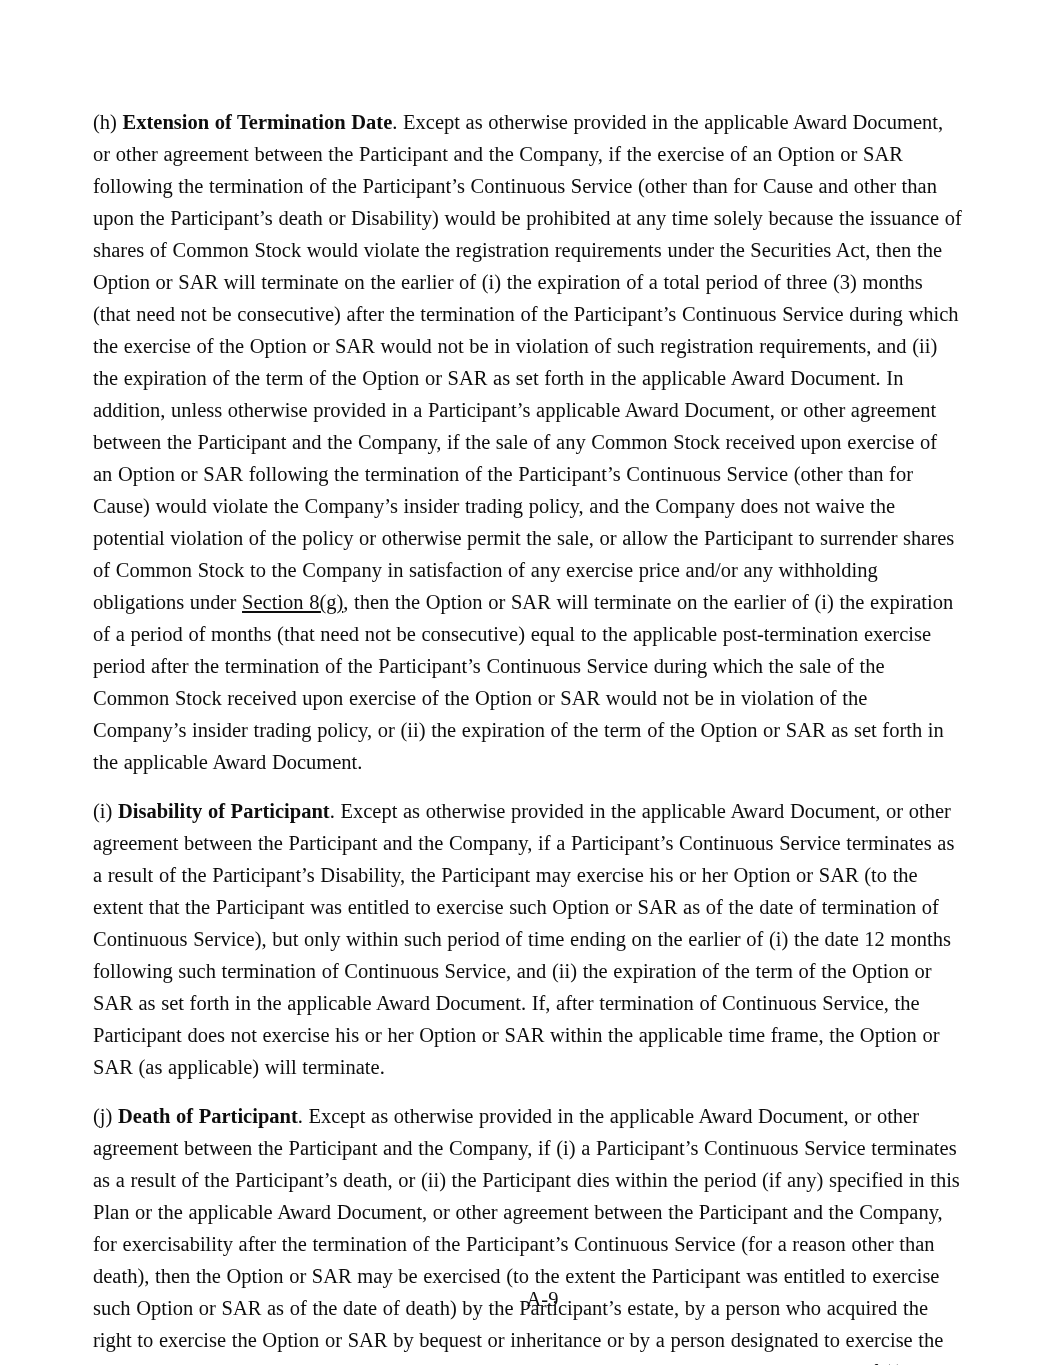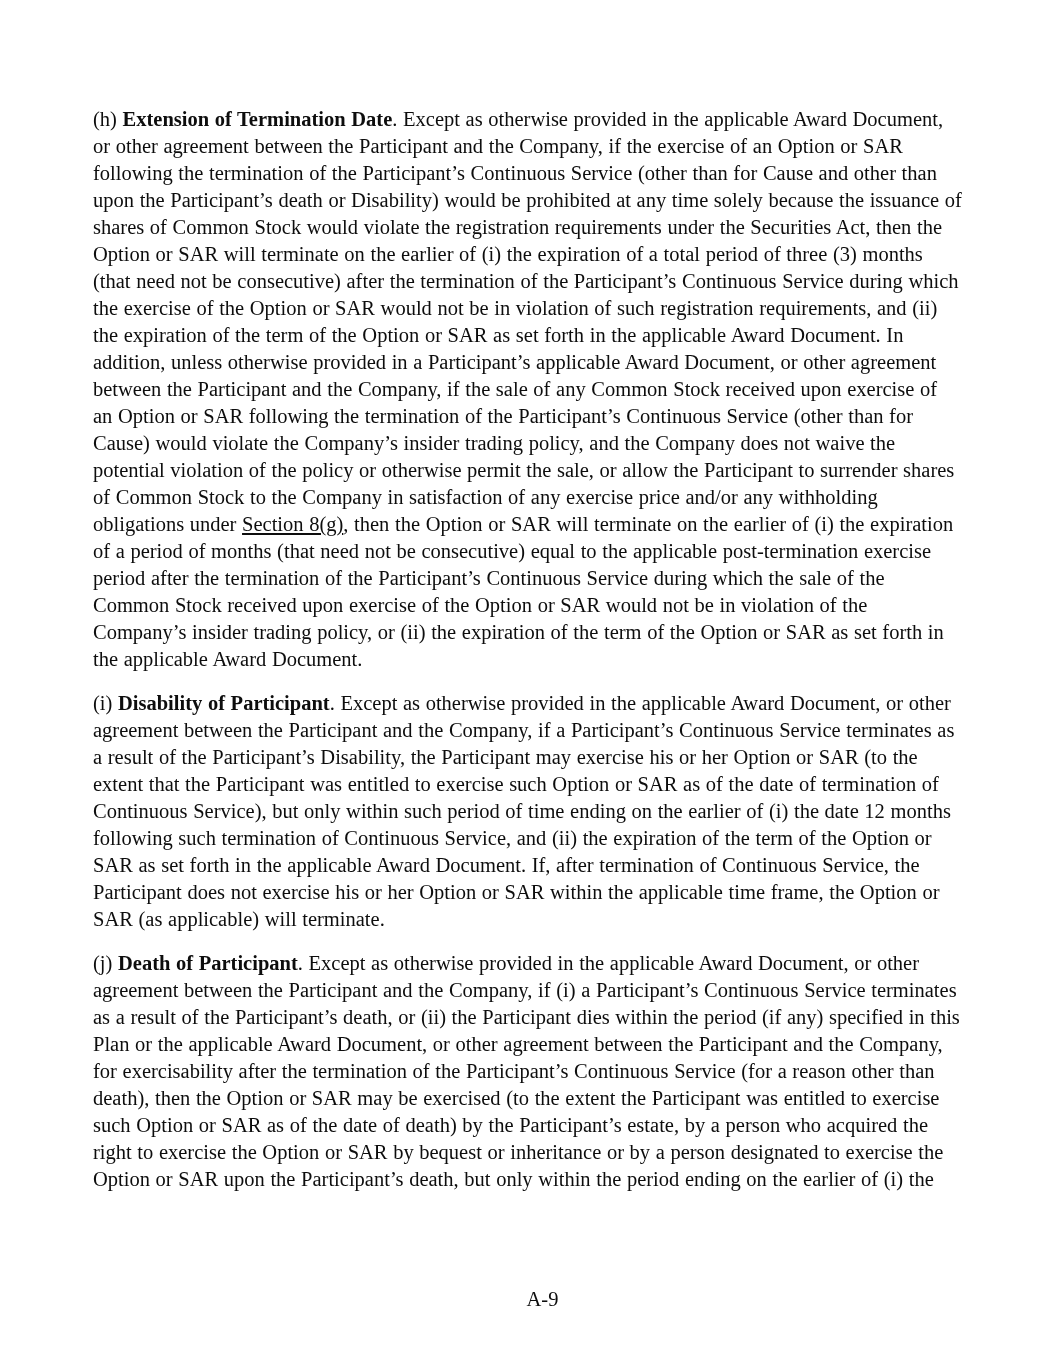--- a/index.html
+++ b/index.html
@@ -21,21 +21,21 @@
     height: 1365px;
     box-sizing: border-box;
     padding: 106px 93px 0 93px;
     background: #ffffff;
   }
   .doc-body {
     width: 869px;
   }
   .para {
     font-size: 20.5px;
-    line-height: 27px;
+    line-height: 32px;
     margin: 0 0 17px 0;
     text-align: left;
     word-spacing: 0.5px;
   }
   .run-normal { font-weight: normal; }
   .run-bold   { font-weight: bold; }
   .run-underline { text-decoration: underline; }
   .footer {
     position: absolute;
     left: 15px;

